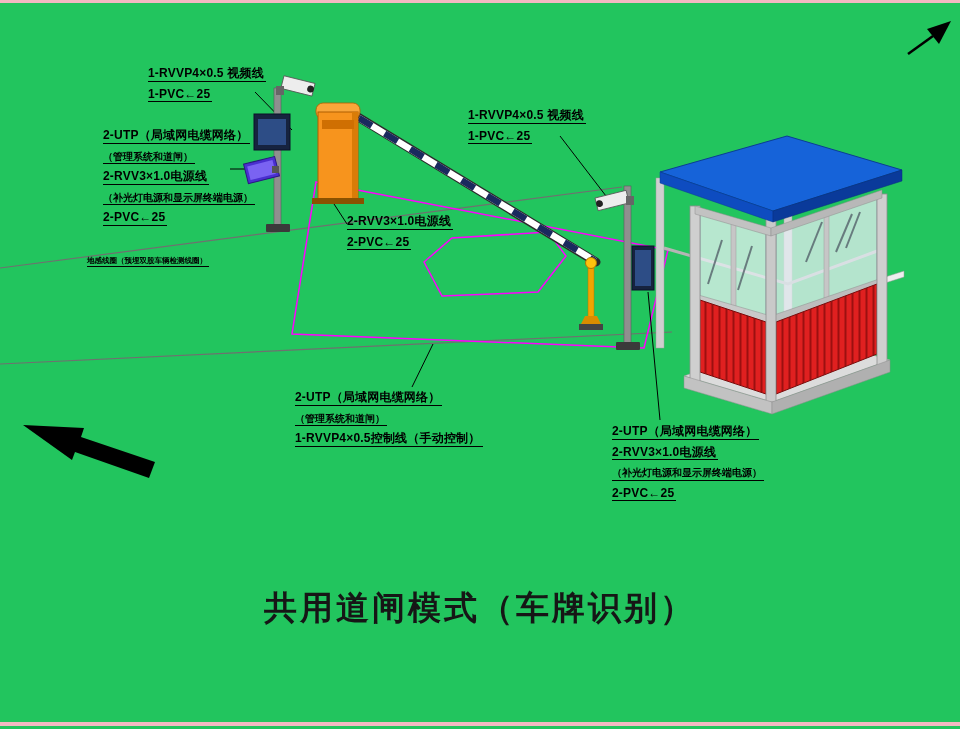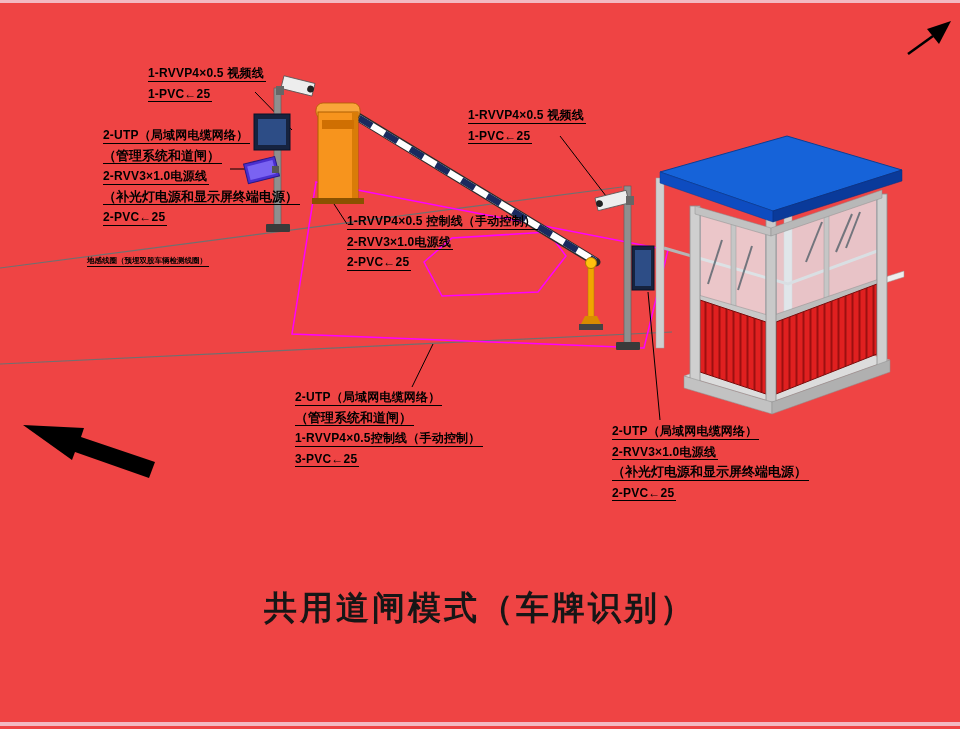--- a/index.html
+++ b/index.html
@@ -1,26 +1,26 @@
 <!DOCTYPE html>
 <html><head>
 <meta charset="utf-8">
 <style>
   html,body{margin:0;padding:0;background:#ffffff;}
   .stage{
     position:relative;width:960px;height:729px;overflow:hidden;
-    background:#ef4444;
+    background:#22c55e;
     font-family:"Liberation Sans","DejaVu Sans",sans-serif;
   }
   .stage svg{position:absolute;left:0;top:0;}
   .label{position:absolute;color:#000;}
   .lrow{line-height:1.05;margin-bottom:3px;white-space:nowrap;}
   .lrow span{display:inline-block;border-bottom:1.4px solid #000;padding:0 2px 1px 0;}
   .bl{font-size:12px;font-weight:700;letter-spacing:0.2px;}
-  .sl{font-size:13px;font-weight:700;}
+  .sl{font-size:10px;font-weight:700;}
   .tl{font-size:7.5px;font-weight:700;}
   .title{
     position:absolute;left:0;top:586px;width:100%;text-align:center;
     font-size:33px;font-weight:600;color:#161616;letter-spacing:3px;
   }
   .edge{position:absolute;left:0;width:960px;background:#f3b9c2;}
   .edge.top{top:0;height:3px;}
   .edge.bottom{top:722px;height:4px;}
 </style>
 </head>
@@ -166,35 +166,33 @@
     <div class="lrow"><span class="bl">2-RVV3×1.0电源线</span></div>
     <div class="lrow"><span class="sl">（补光灯电源和显示屏终端电源）</span></div>
     <div class="lrow"><span class="bl">2-PVC←25</span></div>
   </div>
 
   <div class="label" style="left:50px;top:250px;margin-left:37px;">
     <div class="lrow"><span class="tl">地感线圈（预埋双股车辆检测线圈）</span></div>
   </div>
 
   <div class="label" style="left:347px;top:212px;">
-    <div class="lrow"><span class="bl">1-RVVP4×0.5 控制线（手动控制）</span></div>
     <div class="lrow"><span class="bl">2-RVV3×1.0电源线</span></div>
     <div class="lrow"><span class="bl">2-PVC←25</span></div>
   </div>
 
   <div class="label" style="left:468px;top:106px;">
     <div class="lrow"><span class="bl">1-RVVP4×0.5 视频线</span></div>
     <div class="lrow"><span class="bl">1-PVC←25</span></div>
   </div>
 
   <div class="label" style="left:295px;top:388px;">
     <div class="lrow"><span class="bl">2-UTP（局域网电缆网络）</span></div>
     <div class="lrow"><span class="sl">（管理系统和道闸）</span></div>
     <div class="lrow"><span class="bl">1-RVVP4×0.5控制线（手动控制）</span></div>
-    <div class="lrow"><span class="bl">3-PVC←25</span></div>
   </div>
 
   <div class="label" style="left:612px;top:422px;">
     <div class="lrow"><span class="bl">2-UTP（局域网电缆网络）</span></div>
     <div class="lrow"><span class="bl">2-RVV3×1.0电源线</span></div>
     <div class="lrow"><span class="sl">（补光灯电源和显示屏终端电源）</span></div>
     <div class="lrow"><span class="bl">2-PVC←25</span></div>
   </div>
 
   <div class="title">共用道闸模式（车牌识别）</div>

